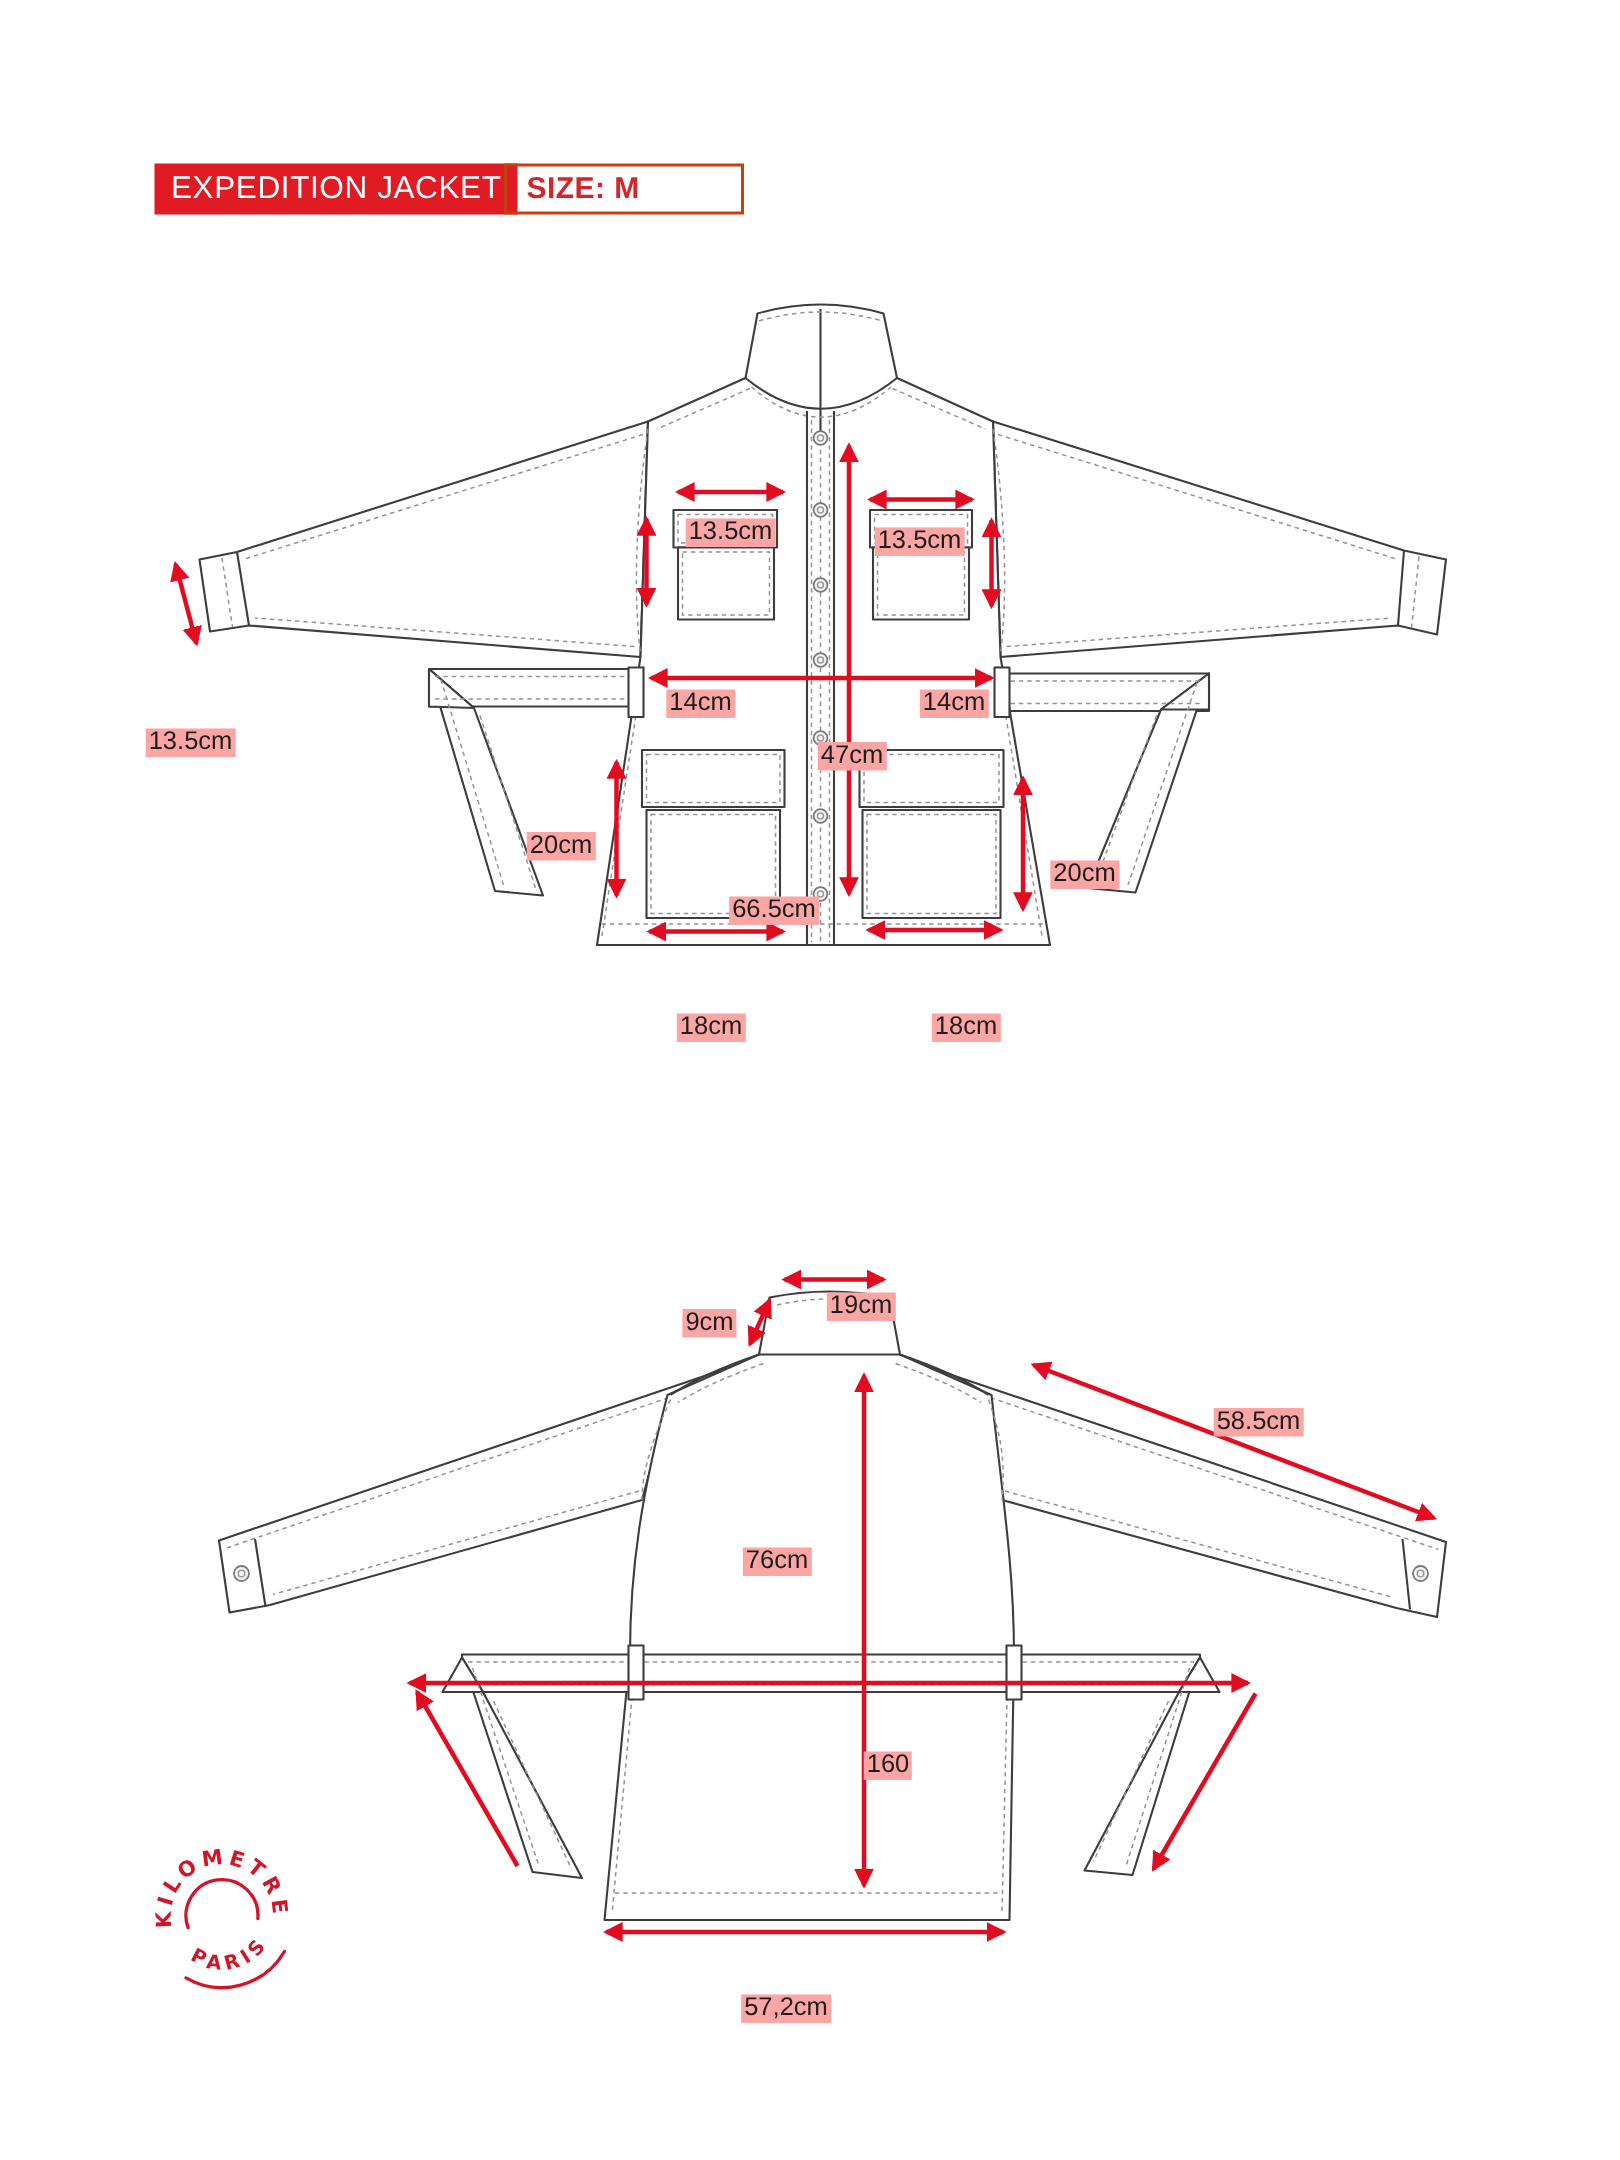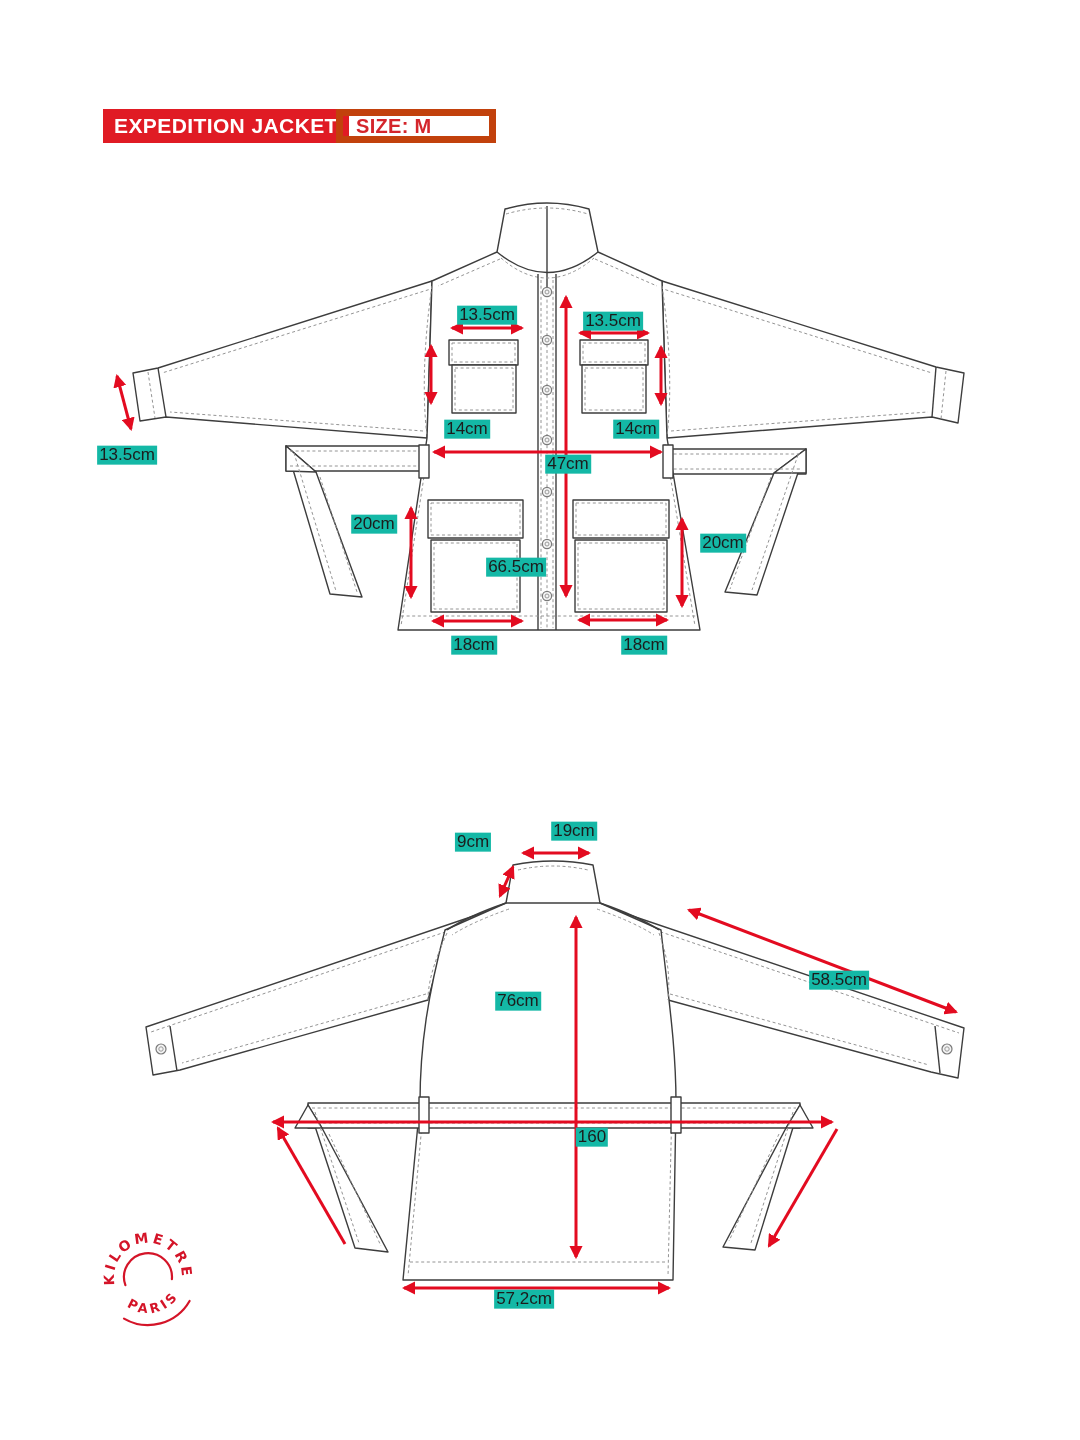--- a/index.html
+++ b/index.html
@@ -1,26 +1,26 @@
 <!DOCTYPE html>
 <html><head>
 <meta charset="utf-8">
 <style>
   html,body{margin:0;padding:0;background:#fff;}
   .canvas{position:relative;width:1080px;height:1440px;background:#ffffff;overflow:hidden;
           font-family:"Liberation Sans", sans-serif;}
   .hdr-badge{position:absolute;left:103px;top:109px;height:34px;background:#e01b24;
              display:flex;align-items:center;padding:0 11px;}
-  .hdr-badge span{color:#fff;font-size:21px;font-weight:700;letter-spacing:.4px;}
-  .size-box{position:absolute;left:336px;top:109px;width:160px;height:34px;border:7px solid #c2410c;
+  .hdr-badge span{color:#fff;font-size:21px;font-weight:400;letter-spacing:.4px;}
+  .size-box{position:absolute;left:336px;top:109px;width:160px;height:34px;border:2px solid #c2410c;
             box-sizing:border-box;display:flex;align-items:center;padding-left:13px;}
   .size-box span{color:#d4252b;font-size:20px;font-weight:600;letter-spacing:.3px;}
   .drawing{position:absolute;left:0;top:0;width:1080px;height:1440px;}
   .mlabel{position:absolute;transform:translate(-50%,-50%);font-size:17px;color:#1c1c1c;
-          background:#14b8a6;padding:0 2px;white-space:nowrap;line-height:1.1;}
+          background:#fca5a5;padding:0 2px;white-space:nowrap;line-height:1.1;margin-top:40px;}
   svg .ln{fill:none;stroke:#3d3d3d;stroke-width:1.4;stroke-linejoin:round;}
   svg .lnw{fill:#ffffff;stroke:#3d3d3d;stroke-width:1.4;stroke-linejoin:round;}
   svg .st{fill:none;stroke:#949494;stroke-width:1;stroke-dasharray:3 2.6;}
   svg .red{fill:none;stroke:#e30b20;stroke-width:3;}
   svg .btn{fill:#f4f4f4;stroke:#7a7a7a;stroke-width:1.2;}
   svg .btn2{fill:none;stroke:#9a9a9a;stroke-width:1;}
   svg .logoln{fill:none;stroke:#d41428;stroke-width:2.2;stroke-linecap:round;}
   svg .logotext{fill:#d41428;font-family:"DejaVu Sans", sans-serif;font-weight:700;}
 </style>
 </head>
@@ -244,18 +244,18 @@
   <span class="mlabel" style="left:636px;top:429px">14cm</span>
   <span class="mlabel" style="left:568px;top:464px">47cm</span>
   <span class="mlabel" style="left:516px;top:567px">66.5cm</span>
   <span class="mlabel" style="left:374px;top:524px">20cm</span>
   <span class="mlabel" style="left:723px;top:543px">20cm</span>
   <span class="mlabel" style="left:474px;top:645px">18cm</span>
   <span class="mlabel" style="left:644px;top:645px">18cm</span>
 
   <span class="mlabel" style="left:574px;top:831px">19cm</span>
   <span class="mlabel" style="left:473px;top:842px">9cm</span>
-  <span class="mlabel" style="left:839px;top:980px">58.5cm</span>
+  <span class="mlabel" style="left:839px;top:908px">58.5cm</span>
   <span class="mlabel" style="left:518px;top:1001px">76cm</span>
   <span class="mlabel" style="left:592px;top:1137px">160</span>
   <span class="mlabel" style="left:524px;top:1299px">57,2cm</span>
 
 </div>
 
 </body></html>

